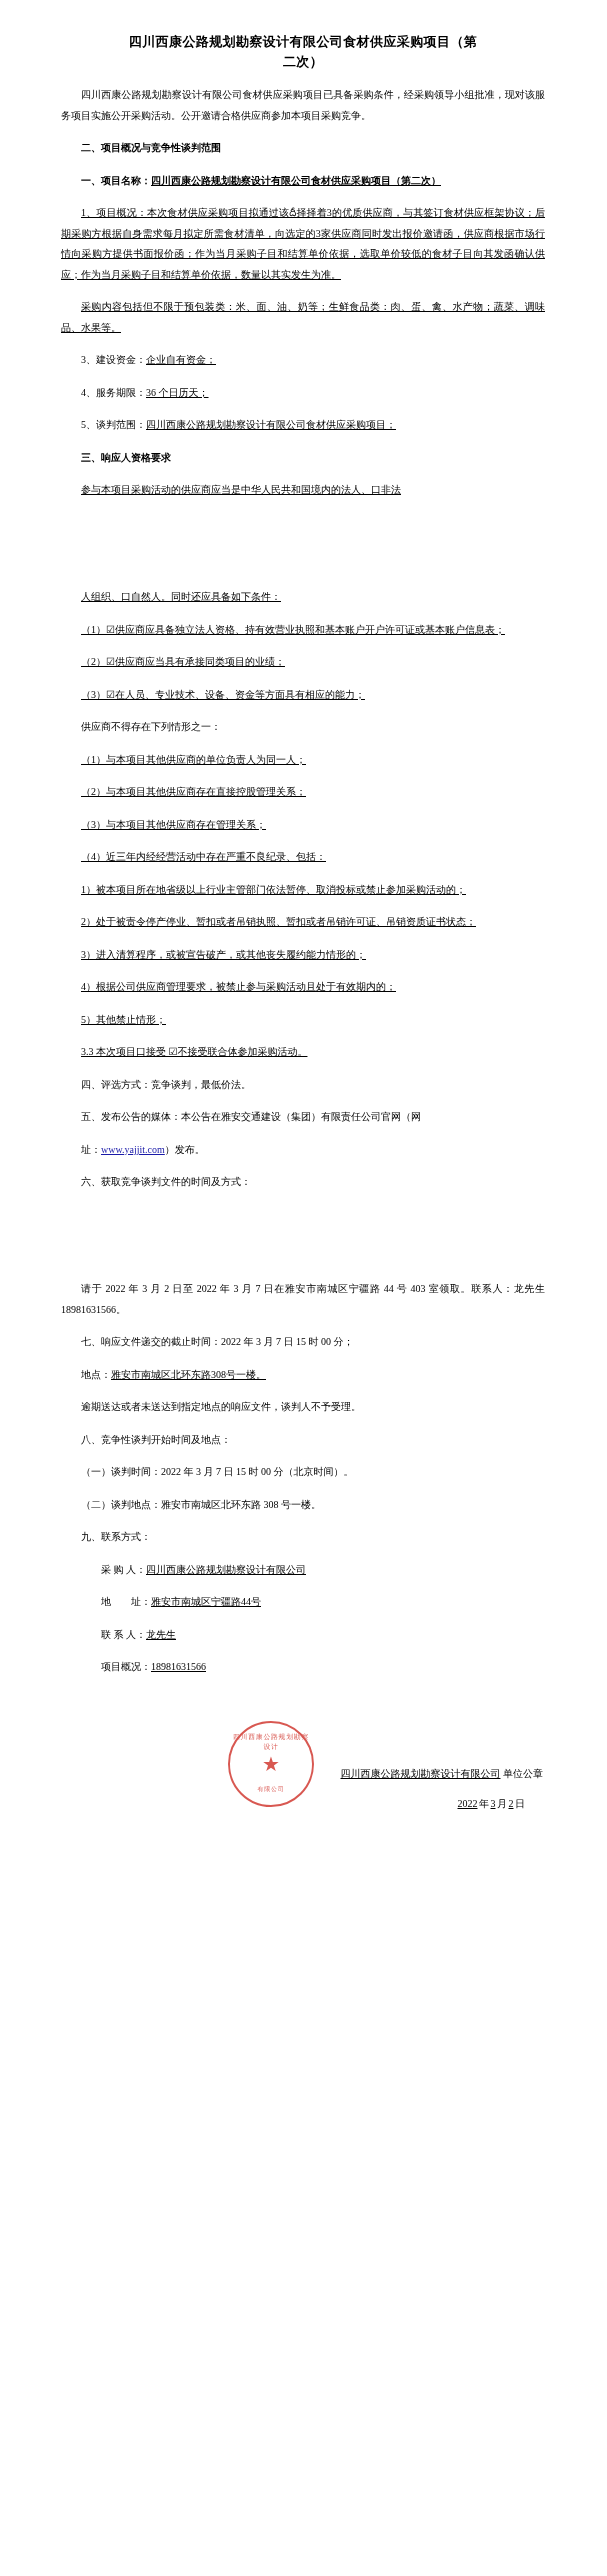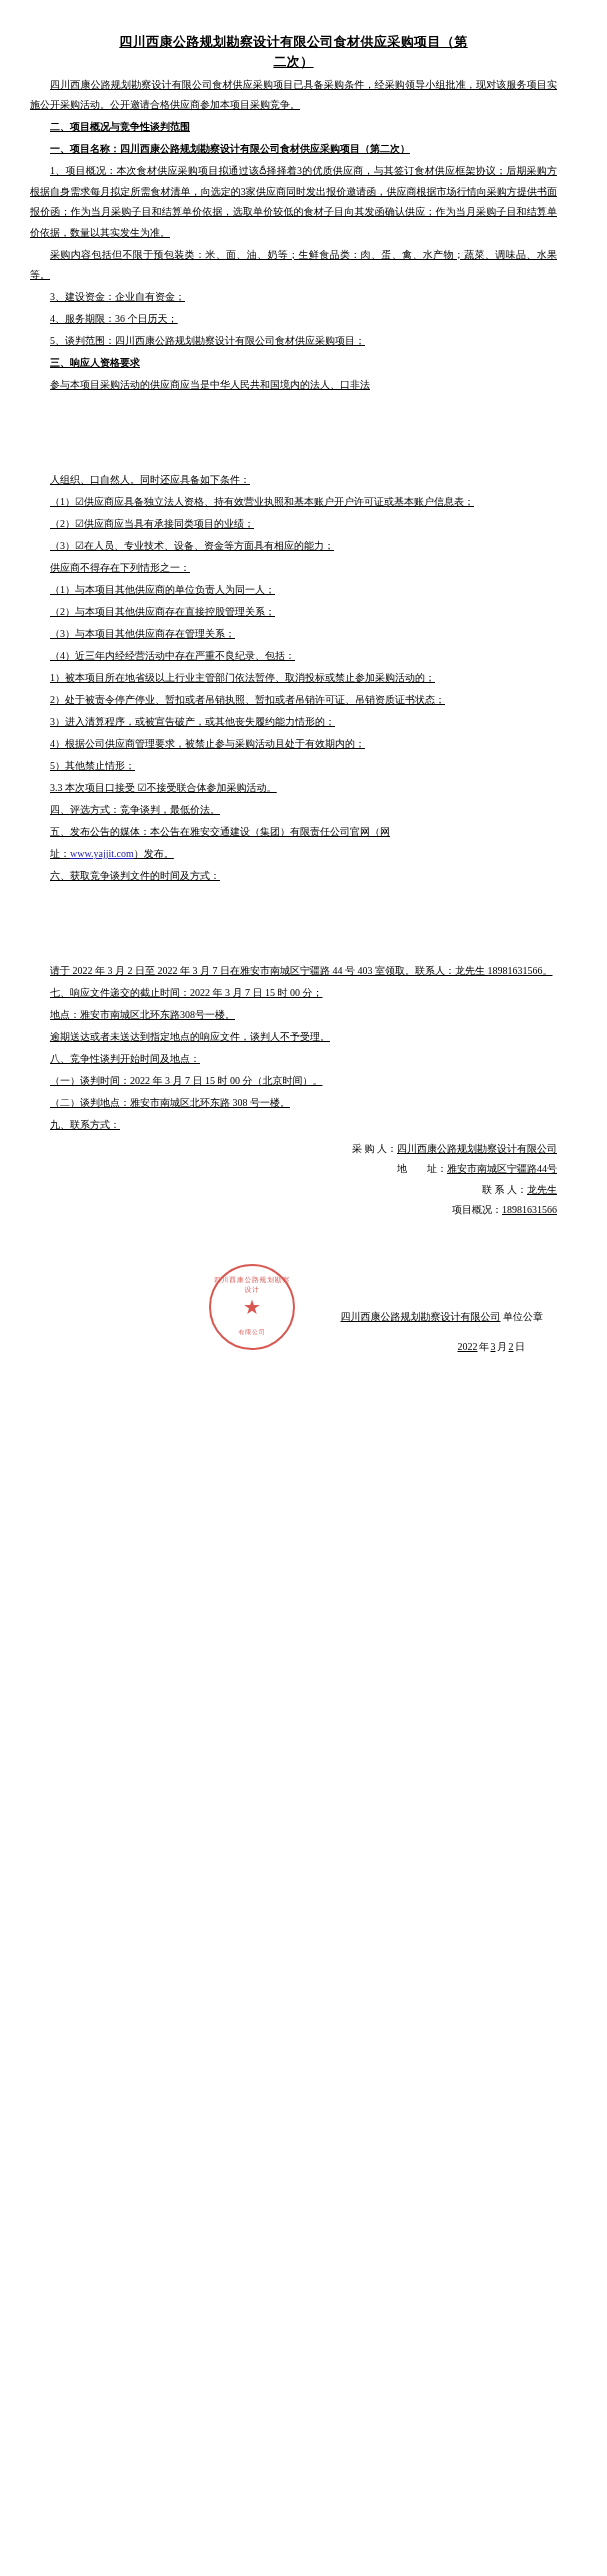--- a/index.html
+++ b/index.html
@@ -10,42 +10,41 @@
   body {
     width: 607px;
     font-family: "Liberation Serif", "DejaVu Serif", serif;
     color: #000000;
   }
   .page {
     position: relative;
     width: 596px;
     min-height: 2576px;
     box-sizing: border-box;
-    padding: 27px 39px 30px 30px;
+    padding: 27px 39px 30px 49px;
     background: #ffffff;
-    text-decoration: underline;
   }
   .doc-title {
     text-align: center;
     font-size: 13px;
     font-weight: bold;
     line-height: 1.6;
     margin: 4.6px 0 1.5px 0;
     letter-spacing: 0.4px;
   }
   .doc-subtitle {
     text-align: center;
     font-size: 12px;
     font-weight: bold;
     line-height: 1.7;
     margin: 0 0 10.6px 0;
     letter-spacing: 0.8px;
   }
   p {
-    margin: 0;
+    margin: 12px;
   }
   .para {
     font-size: 10px;
     line-height: 2.05;
     text-indent: 2em;
     text-align: justify;
     margin-bottom: 1.5px;
   }
   .para.u {
     text-decoration: underline;
@@ -61,21 +60,20 @@
     text-decoration: underline;
   }
   .inline-u {
     text-decoration: underline;
   }
   .gap-lg {
     height: 73px;
   }
   .contact-block {
     margin-top: 3px;
-    text-align: right;
   }
   .contact-row {
     font-size: 10px;
     line-height: 2.05;
     text-indent: 2em;
     white-space: nowrap;
   }
   .contact-row .lbl {
     display: inline-block;
     min-width: 4.4em;

